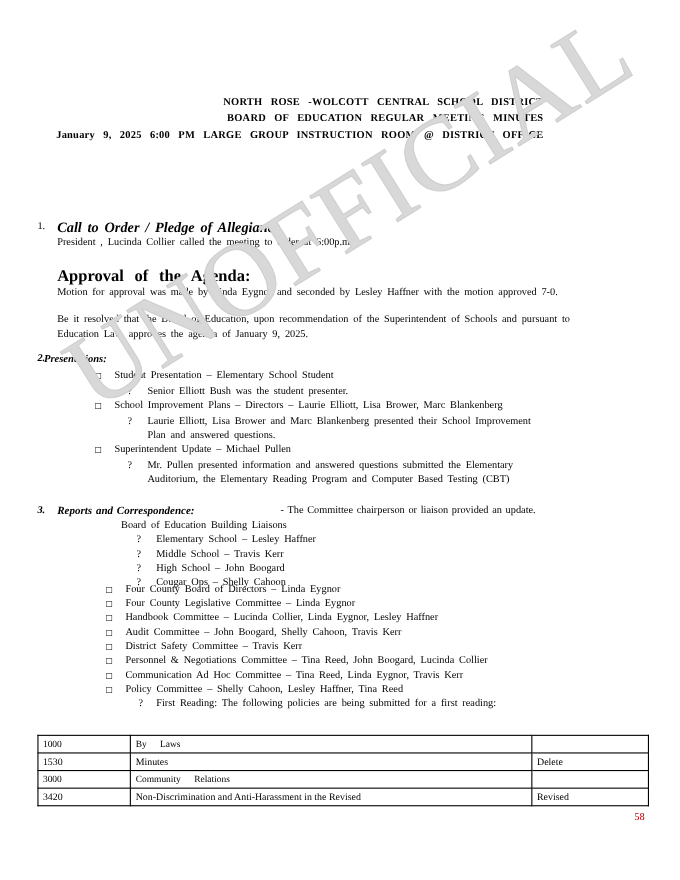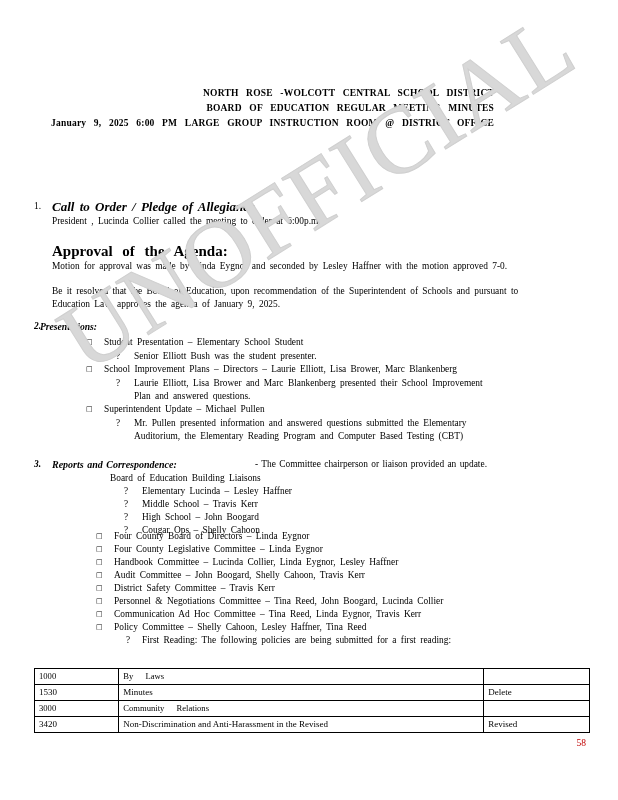--- a/index.html
+++ b/index.html
@@ -338,21 +338,21 @@
     </div>
 
     <div class="sec3-num">3.</div>
     <div class="sec3-heading">Reports  and Correspondence:</div>
     <div class="sec3-tail">- The Committee  chairperson  or liaison provided  an update.</div>
 
     <div class="liaisons">
       <div class="lia-head">Board  of Education Building  Liaisons</div>
       <div class="lia-sub">
         <span class="qmark">?</span>
-        <span>Elementary Lucinda – Lesley Haffner</span>
+        <span>Elementary School – Lesley Haffner</span>
       </div>
       <div class="lia-sub">
         <span class="qmark">?</span>
         <span>Middle  School – Travis Kerr</span>
       </div>
       <div class="lia-sub">
         <span class="qmark">?</span>
         <span>High  School – John  Boogard</span>
       </div>
       <div class="lia-sub">

